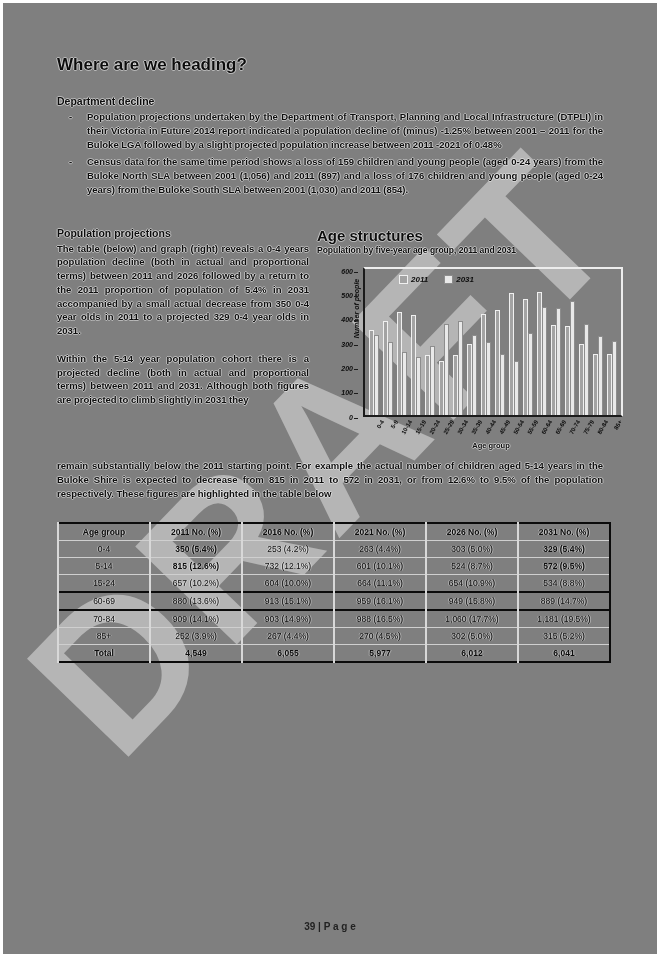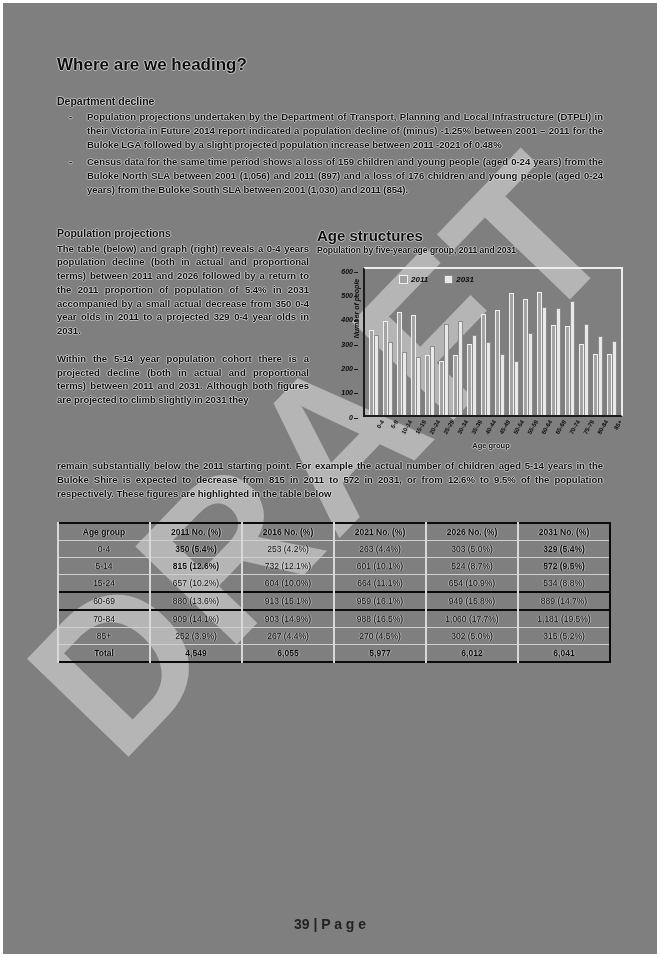--- a/index.html
+++ b/index.html
@@ -71,21 +71,21 @@
     text-shadow:1px 0 0 rgba(255,255,255,.4), -1px 0 0 rgba(255,255,255,.4);
   }
   table.proj{ border:2px solid #0b0b0b; }
   table.proj th{ font-weight:700; }
   table.proj td{ font-weight:400; }
   table.proj tr.grp{ border-bottom:2px solid #0b0b0b; }
   table.proj td.hl{ font-weight:700; }
   table.proj tr.total td{ font-weight:700; }
   col.c0{ width:92px; } col.cv{ width:92px; }
   .page-footer{ position:absolute; left:0; right:0; bottom:22px; text-align:center;
-    font-size:14px; font-weight:700; color:#222; z-index:2; }
+    font-size:10px; font-weight:700; color:#222; z-index:2; }
 </style>
 </head>
 <body>
 
 <div class="page">
 
   <div class="watermark">DRAFT</div>
 
   <div class="content">
     <h1 class="doc-title halo">Where are we heading?</h1>

